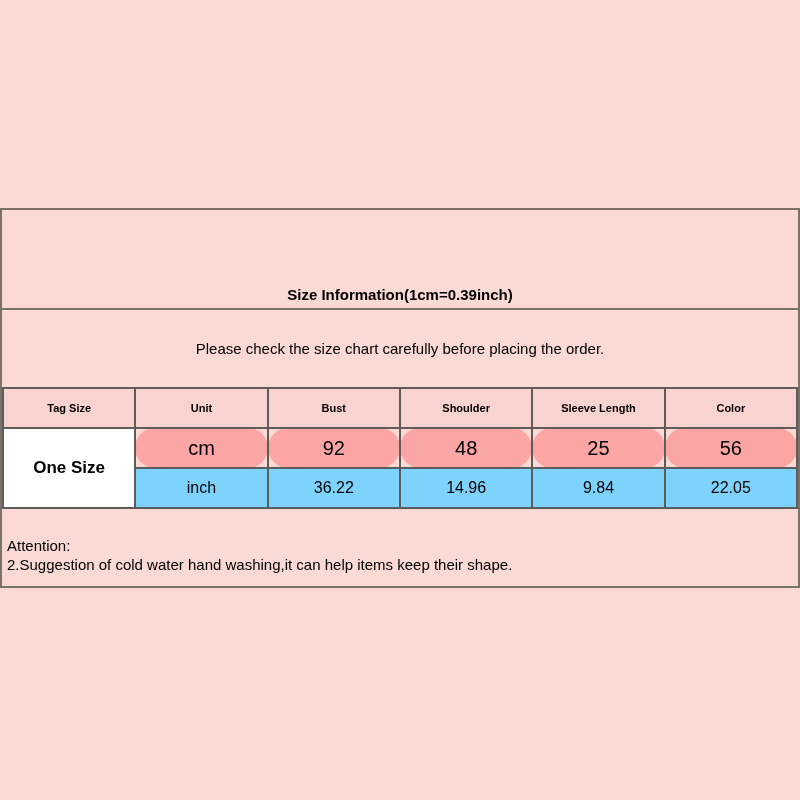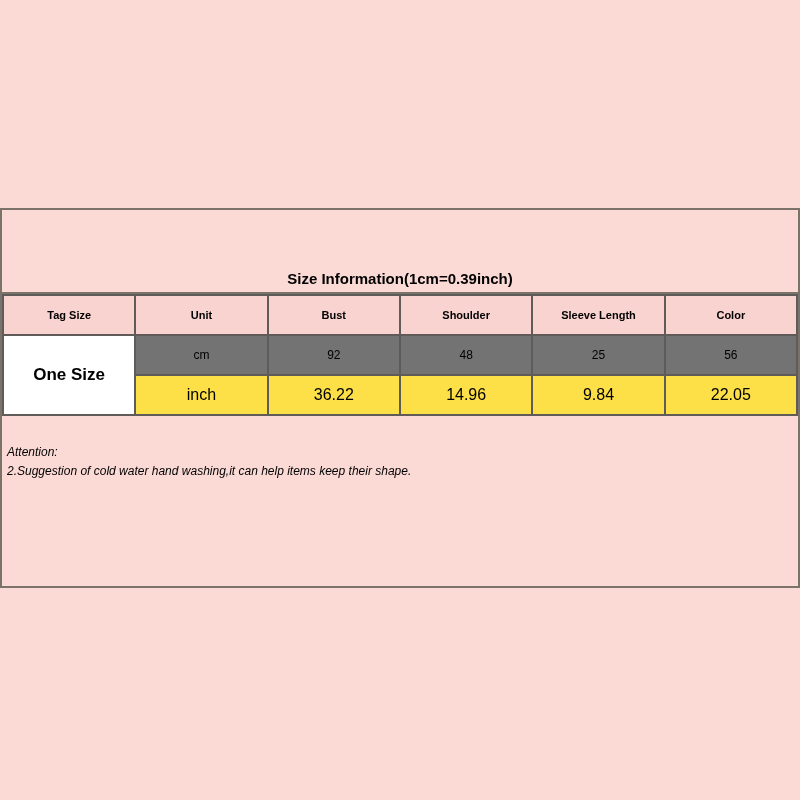--- a/index.html
+++ b/index.html
@@ -16,21 +16,21 @@
     top: 208px;
     left: 0;
     width: 800px;
     height: 380px;
     border: 2px solid #7b7269;
     background: #fbdad6;
     display: flex;
     flex-direction: column;
   }
   .title-row {
-    height: 84px;
+    height: 100px;
     flex: 0 0 auto;
     border-bottom: 2px solid #7b7269;
     display: flex;
     align-items: flex-end;
     justify-content: center;
     padding-bottom: 5px;
     font-size: 15px;
     font-weight: bold;
   }
   .subtitle-row {
@@ -54,43 +54,43 @@
     text-align: center;
     vertical-align: middle;
     height: 40px;
     overflow: hidden;
   }
   table.size-table th {
     background: #f9d3d0;
     font-size: 11px;
     font-weight: bold;
   }
-  td.cell-white { background: #737373; font-size: 12px; }
-  td.cell-pink  { background: #fde047; font-size: 16px; }
+  td.cell-white { background: #fca5a5; font-size: 20px; border-radius: 20px; }
+  td.cell-pink  { background: #7dd3fc; font-size: 16px; }
   td.tag-size-cell {
     background: #ffffff;
     font-size: 17px;
     font-weight: bold;
     margin-top: 47px;
   }
   .attention-row {
     flex: 1 1 auto;
     padding: 27px 8px 12px 5px;
-    font-size: 12px;
+    font-size: 15px;
     line-height: 19px;
-    font-style: italic;
   }
 </style>
 </head>
 <body>
 
 <div class="panel">
 
   <div class="title-row">Size Information(1cm=0.39inch)</div>
 
+  <div class="subtitle-row">Please check the size chart carefully before placing the order.</div>
 
   <table class="size-table">
     <tbody>
       <tr>
         <th>Tag Size</th>
         <th>Unit</th>
         <th>Bust</th>
         <th>Shoulder</th>
         <th>Sleeve Length</th>
         <th>Color</th>

